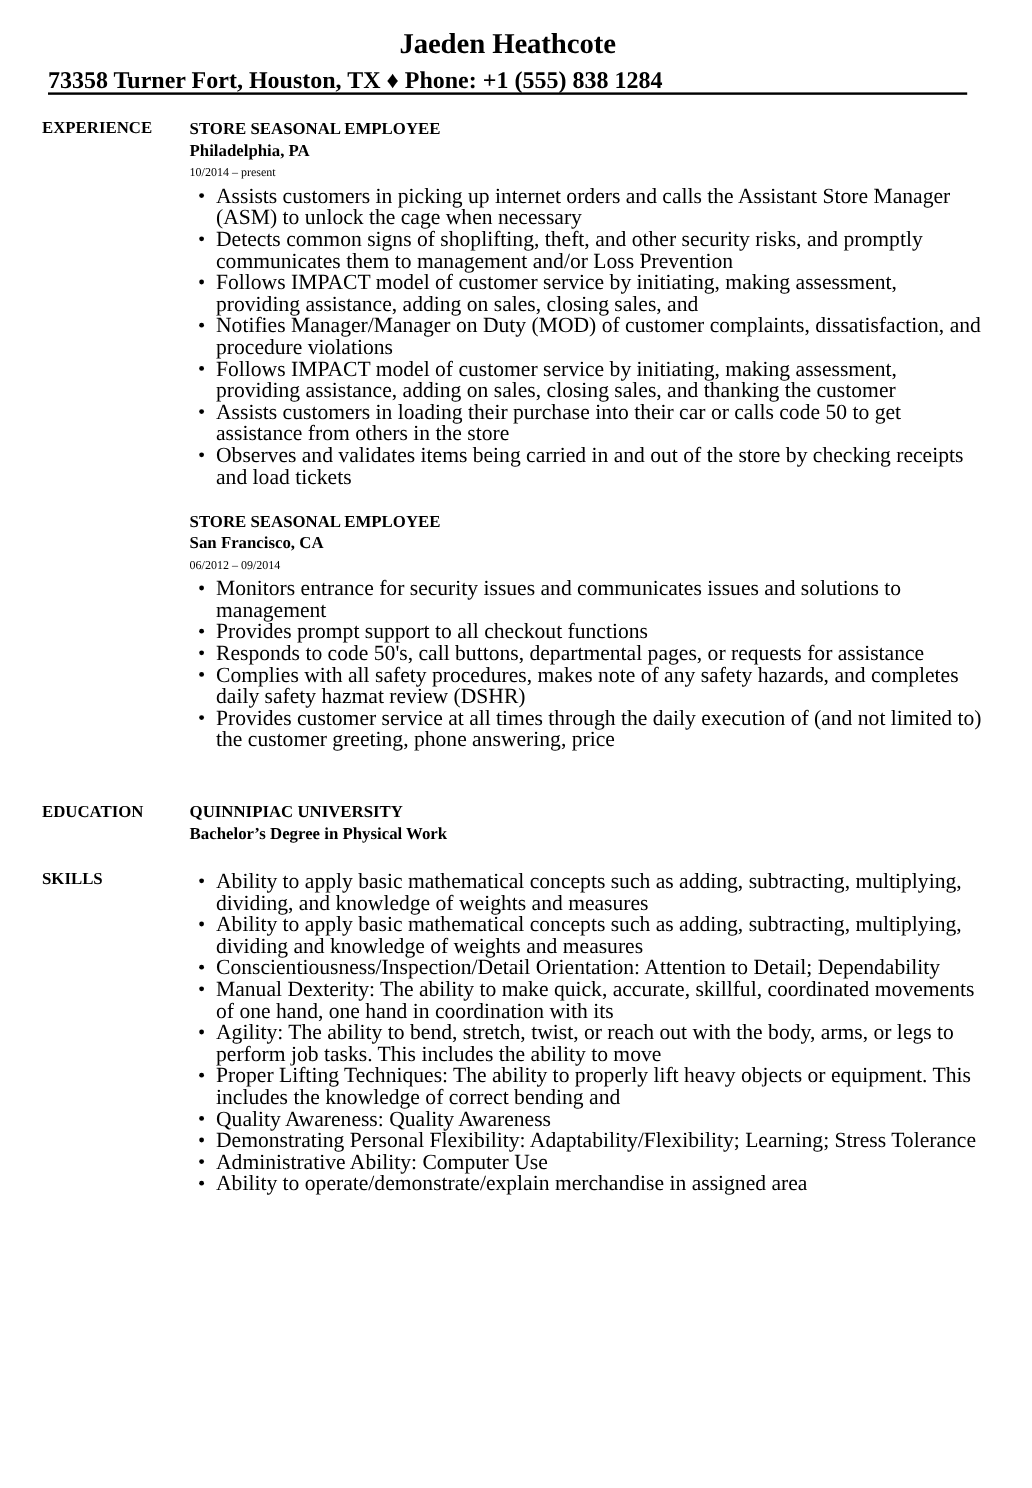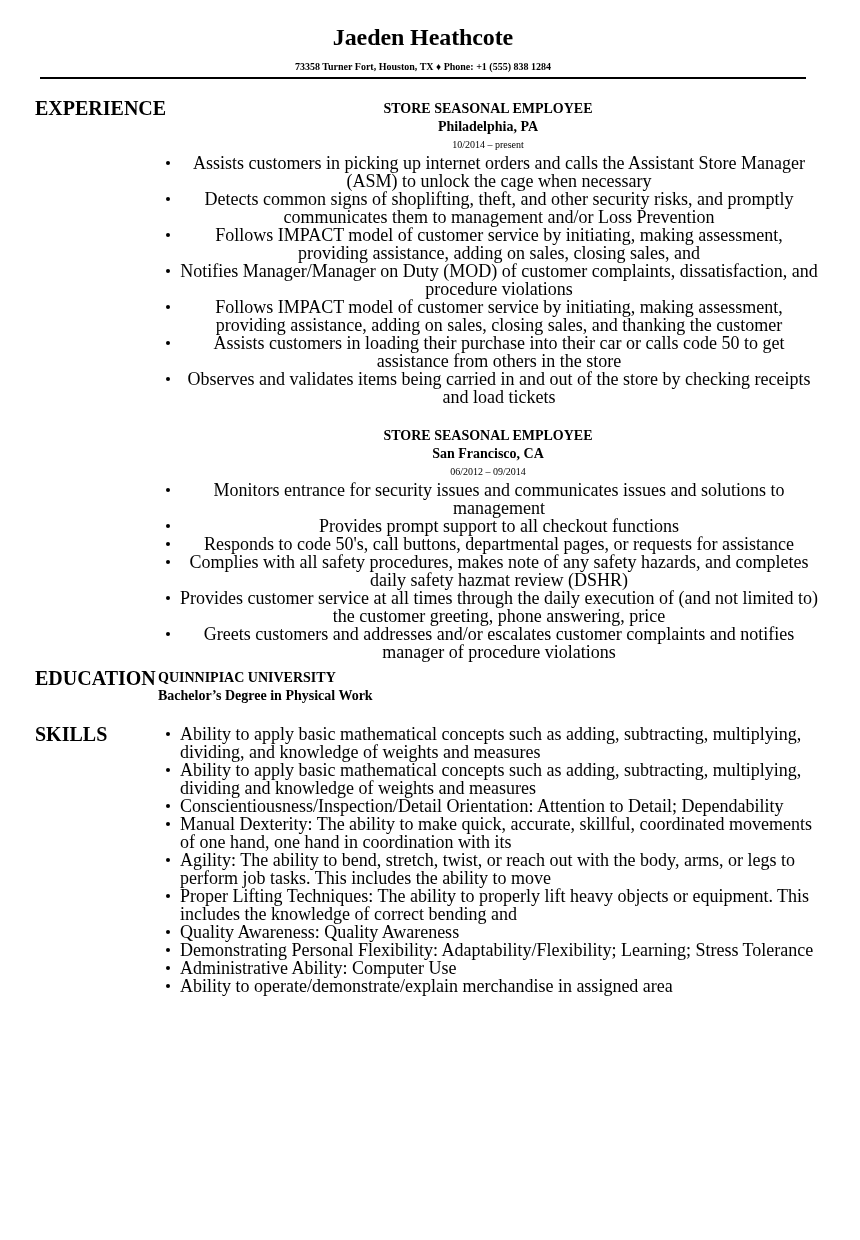--- a/index.html
+++ b/index.html
@@ -31,55 +31,55 @@
       font-weight: bold;
       line-height: 22px;
       text-align: center;
       letter-spacing: -0.1px;
     }
     .contact {
       position: absolute;
       left: 0;
       width: 766px;
       top: 58px;
-      font-size: 10px;
+      font-size: 20px;
       font-weight: bold;
       line-height: 18px;
-      text-align: center;
+      text-align: left;
     }
     .rule {
       position: absolute;
       left: 0;
       top: 77px;
       width: 766px;
       height: 2px;
       background: #000000;
     }
     .section {
       position: absolute;
       left: 35px;
       width: 790px;
     }
     .section-label {
       position: absolute;
       left: 0;
       top: 0;
-      font-size: 20px;
+      font-size: 14px;
       font-weight: bold;
       line-height: 18px;
     }
     .section-body {
       position: absolute;
       left: 123px;
       top: 0;
       width: 660px;
       font-size: 14px;
       line-height: 18px;
     }
-    .job { margin: 0 0 20px 0; text-align: center; }
+    .job { margin: 0 0 20px 0; }
     .job-title, .job-location, .edu-school, .edu-degree {
       font-weight: bold;
       font-size: 14px;
       line-height: 18px;
     }
     .job-title { line-height: 19px; }
     .job-dates { font-size: 10px; line-height: 18px; }
     ul.bullets {
       margin: 0;
       padding: 0;
@@ -133,21 +133,20 @@
     <div class="job">
       <div class="job-title">STORE SEASONAL EMPLOYEE</div>
       <div class="job-location">San Francisco, CA</div>
       <div class="job-dates">06/2012 – 09/2014</div>
       <ul class="bullets">
         <li>Monitors entrance for security issues and communicates issues and solutions to management</li>
         <li>Provides prompt support to all checkout functions</li>
         <li>Responds to code 50's, call buttons, departmental pages, or requests for assistance</li>
         <li>Complies with all safety procedures, makes note of any safety hazards, and completes daily safety hazmat review (DSHR)</li>
         <li>Provides customer service at all times through the daily execution of (and not limited to) the customer greeting, phone answering, price</li>
-        <li>Greets customers and addresses and/or escalates customer complaints and notifies manager of procedure violations</li>
       </ul>
     </div>
 
   </div>
 </div>
 
 <div class="section" style="top:669px;">
   <div class="section-label">EDUCATION</div>
   <div class="section-body">
     <div class="edu-school">QUINNIPIAC UNIVERSITY</div>

